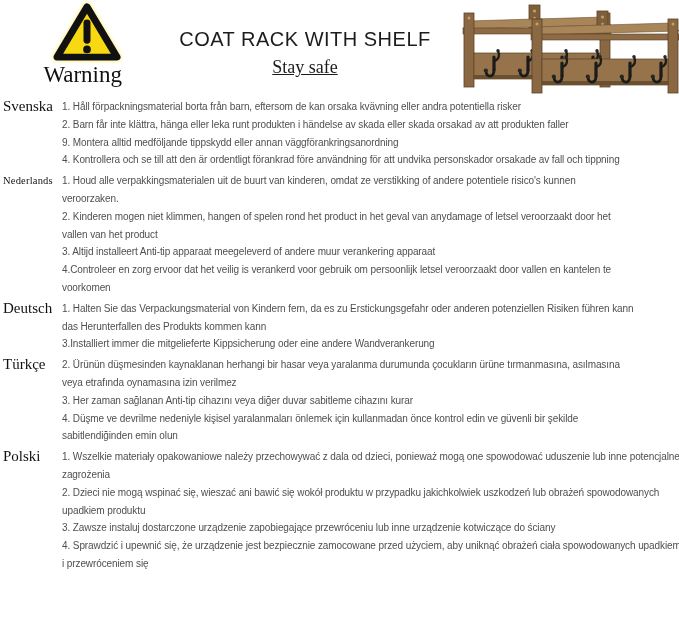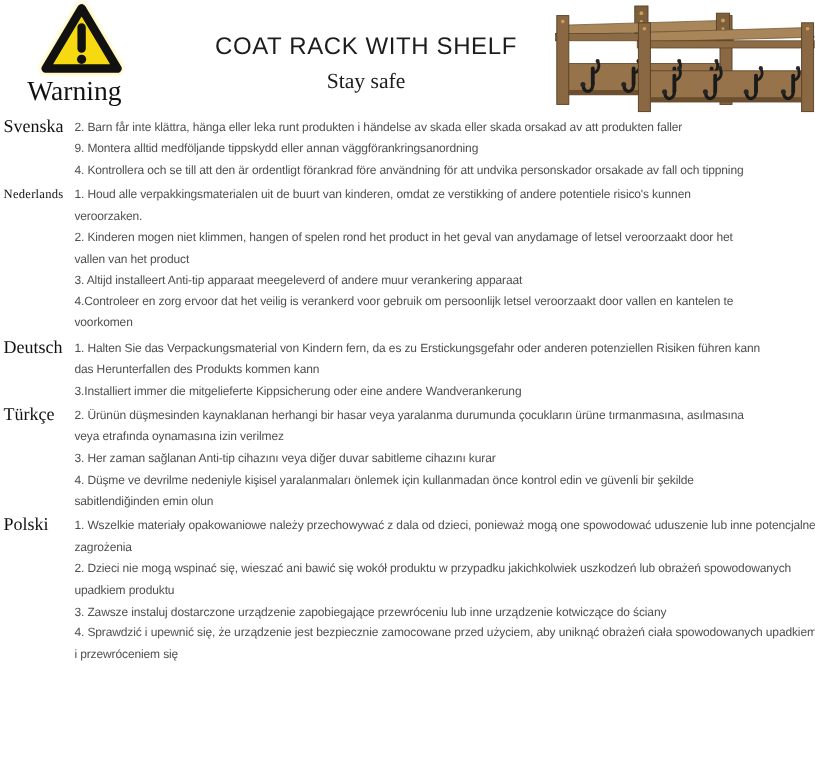--- a/index.html
+++ b/index.html
@@ -2,35 +2,35 @@
 <html><head>
 <meta charset="utf-8">
 <style>
   * { margin: 0; padding: 0; box-sizing: border-box; }
   html, body { width: 679px; height: 643px; background: #ffffff; overflow: hidden; }
   body { font-family: "Liberation Sans", sans-serif; position: relative; }
 
   
   .header { position: relative; width: 679px; height: 96px; }
 
-  .warn-block { position: absolute; left: 2px; top: 2px; width: 120px; text-align: center; }
+  .warn-block { position: absolute; left: 2px; top: 2px; width: 120px; text-align: right; }
   .warn-tri { margin-left: 12px; filter: drop-shadow(0 0 2px #ffe95c); }
   .warn-word {
     font-family: "Liberation Serif", serif;
     font-size: 23px; color: #111; line-height: 24px; margin-top: -3px;
   }
 
   .titles { position: absolute; left: 150px; top: 26px; width: 310px; text-align: center; }
   .main-title {
     font-family: Liberation Sans, sans-serif; font-weight: 400;
     font-size: 20px; color: #1c1c1c; letter-spacing: 0.5px; line-height: 26px;
   }
   .sub-title {
     font-family: "Liberation Serif", serif; font-weight: 400;
-    font-size: 18px; color: #1c1c1c; line-height: 26px; margin-top: 2px;
+    font-size: 18px; color: #1c1c1c; line-height: 26px; margin-top: 2px; text-decoration: underline;
   }
 
   .product-wrap { position: absolute; right: 0; top: 0; width: 224px; height: 95px; }
 
   
   .sections { padding: 2px 6px 0 3px; }
   .lang-section { display: flex; margin-bottom: 3px; }
   .lang-label {
     width: 59px; flex: 0 0 59px;
     font-family: "Liberation Serif", serif; font-size: 15px; color: #111;
@@ -94,20 +94,23 @@
       <use href="#rackdef" transform="translate(8,5)"></use>
       <use href="#rackdef" transform="translate(76,11)"></use>
     </svg>
   </div>
 </div>
 
 <main class="sections" id="sections">
   <section class="lang-section">
     <div class="lang-label">Svenska</div>
     <ul class="items">
+        <li class="instruction-item">
+          <div class="instruction-line">1. Håll förpackningsmaterial borta från barn, eftersom de kan orsaka kvävning eller andra potentiella risker</div>
+        </li>
         <li class="instruction-item">
           <div class="instruction-line">2. Barn får inte klättra, hänga eller leka runt produkten i händelse av skada eller skada orsakad av att produkten faller</div>
         </li>
         <li class="instruction-item">
           <div class="instruction-line">9. Montera alltid medföljande tippskydd eller annan väggförankringsanordning</div>
         </li>
         <li class="instruction-item">
           <div class="instruction-line">4. Kontrollera och se till att den är ordentligt förankrad före användning för att undvika personskador orsakade av fall och tippning</div>
         </li>
       </ul>

